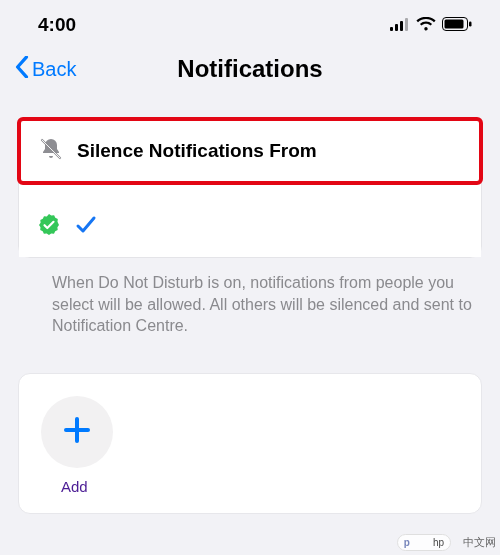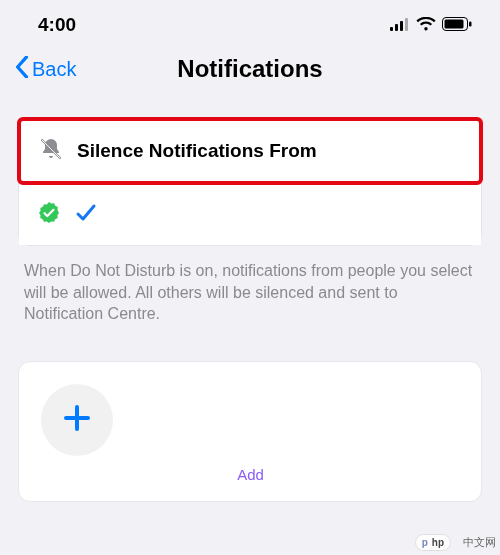--- a/index.html
+++ b/index.html
@@ -60,68 +60,68 @@
     gap: 14px;
     cursor: pointer;
     position: relative;
     background:#fff;
   }
   .row + .row { border-top: 1px solid #e5e5ea; }
   .row-label { font-size: 19px; font-weight: 700; flex: 1; }
   .highlighted {
     border: 4px solid #e30614;
     border-radius: 6px;
-    margin: -2px -2px 0 -2px;
+    margin: -2px -2px 12px -2px;
     z-index: 2;
   }
   .row.highlighted + .row { border-top: none; }
   .check { color: #1676f3; }
   .footer-text {
     color: #8a8a8e;
     font-size: 16px;
     line-height: 1.35;
     padding: 14px 6px 0 6px;
+    margin-left: 28px;
   }
   .add-card {
     background: #fff;
     border-radius: 12px;
     margin-top: 36px;
     padding: 22px 22px 18px 22px;
     border: 1px solid #e7e7eb;
   }
   .add-circle {
     width: 72px; height: 72px;
     border-radius: 50%;
     background: #f2f1f2;
     display: flex; align-items: center; justify-content: center;
     cursor: pointer;
   }
   .add-label {
-    color: #8b5cf6;
+    color: #4c1d95;
     font-size: 15px;
     margin-top: 10px;
-    margin-left: 1px;
-    text-align: center;
+    margin-left: 20px;
   }
   .watermark {
     position: absolute;
     right: 4px; bottom: 4px;
     display: flex; align-items: center; gap: 2px;
     opacity: 0.9;
   }
   .wm-pill {
     background: #fff;
     border: 1px solid #ddd;
     border-radius: 12px;
     font-size: 10px;
     padding: 2px 6px;
     display:flex; align-items:center; gap:4px;
   }
   .wm-php-p { color: #6c7cb6; font-weight:700; }
-  .wm-php-hp { color: #333; font-weight:700; }
+  .wm-php-hp { color: #333; font-weight:400;margin-left:19px; }
   .wm-cn { font-size: 11px; color: #555; margin-left:10px;}
 </style>
 </head>
 <body>
 
 <div class="status-bar">
   <span>4:00</span>
   <div class="status-right">
     <span>
       <svg width="20" height="13" viewBox="0 0 20 13">

